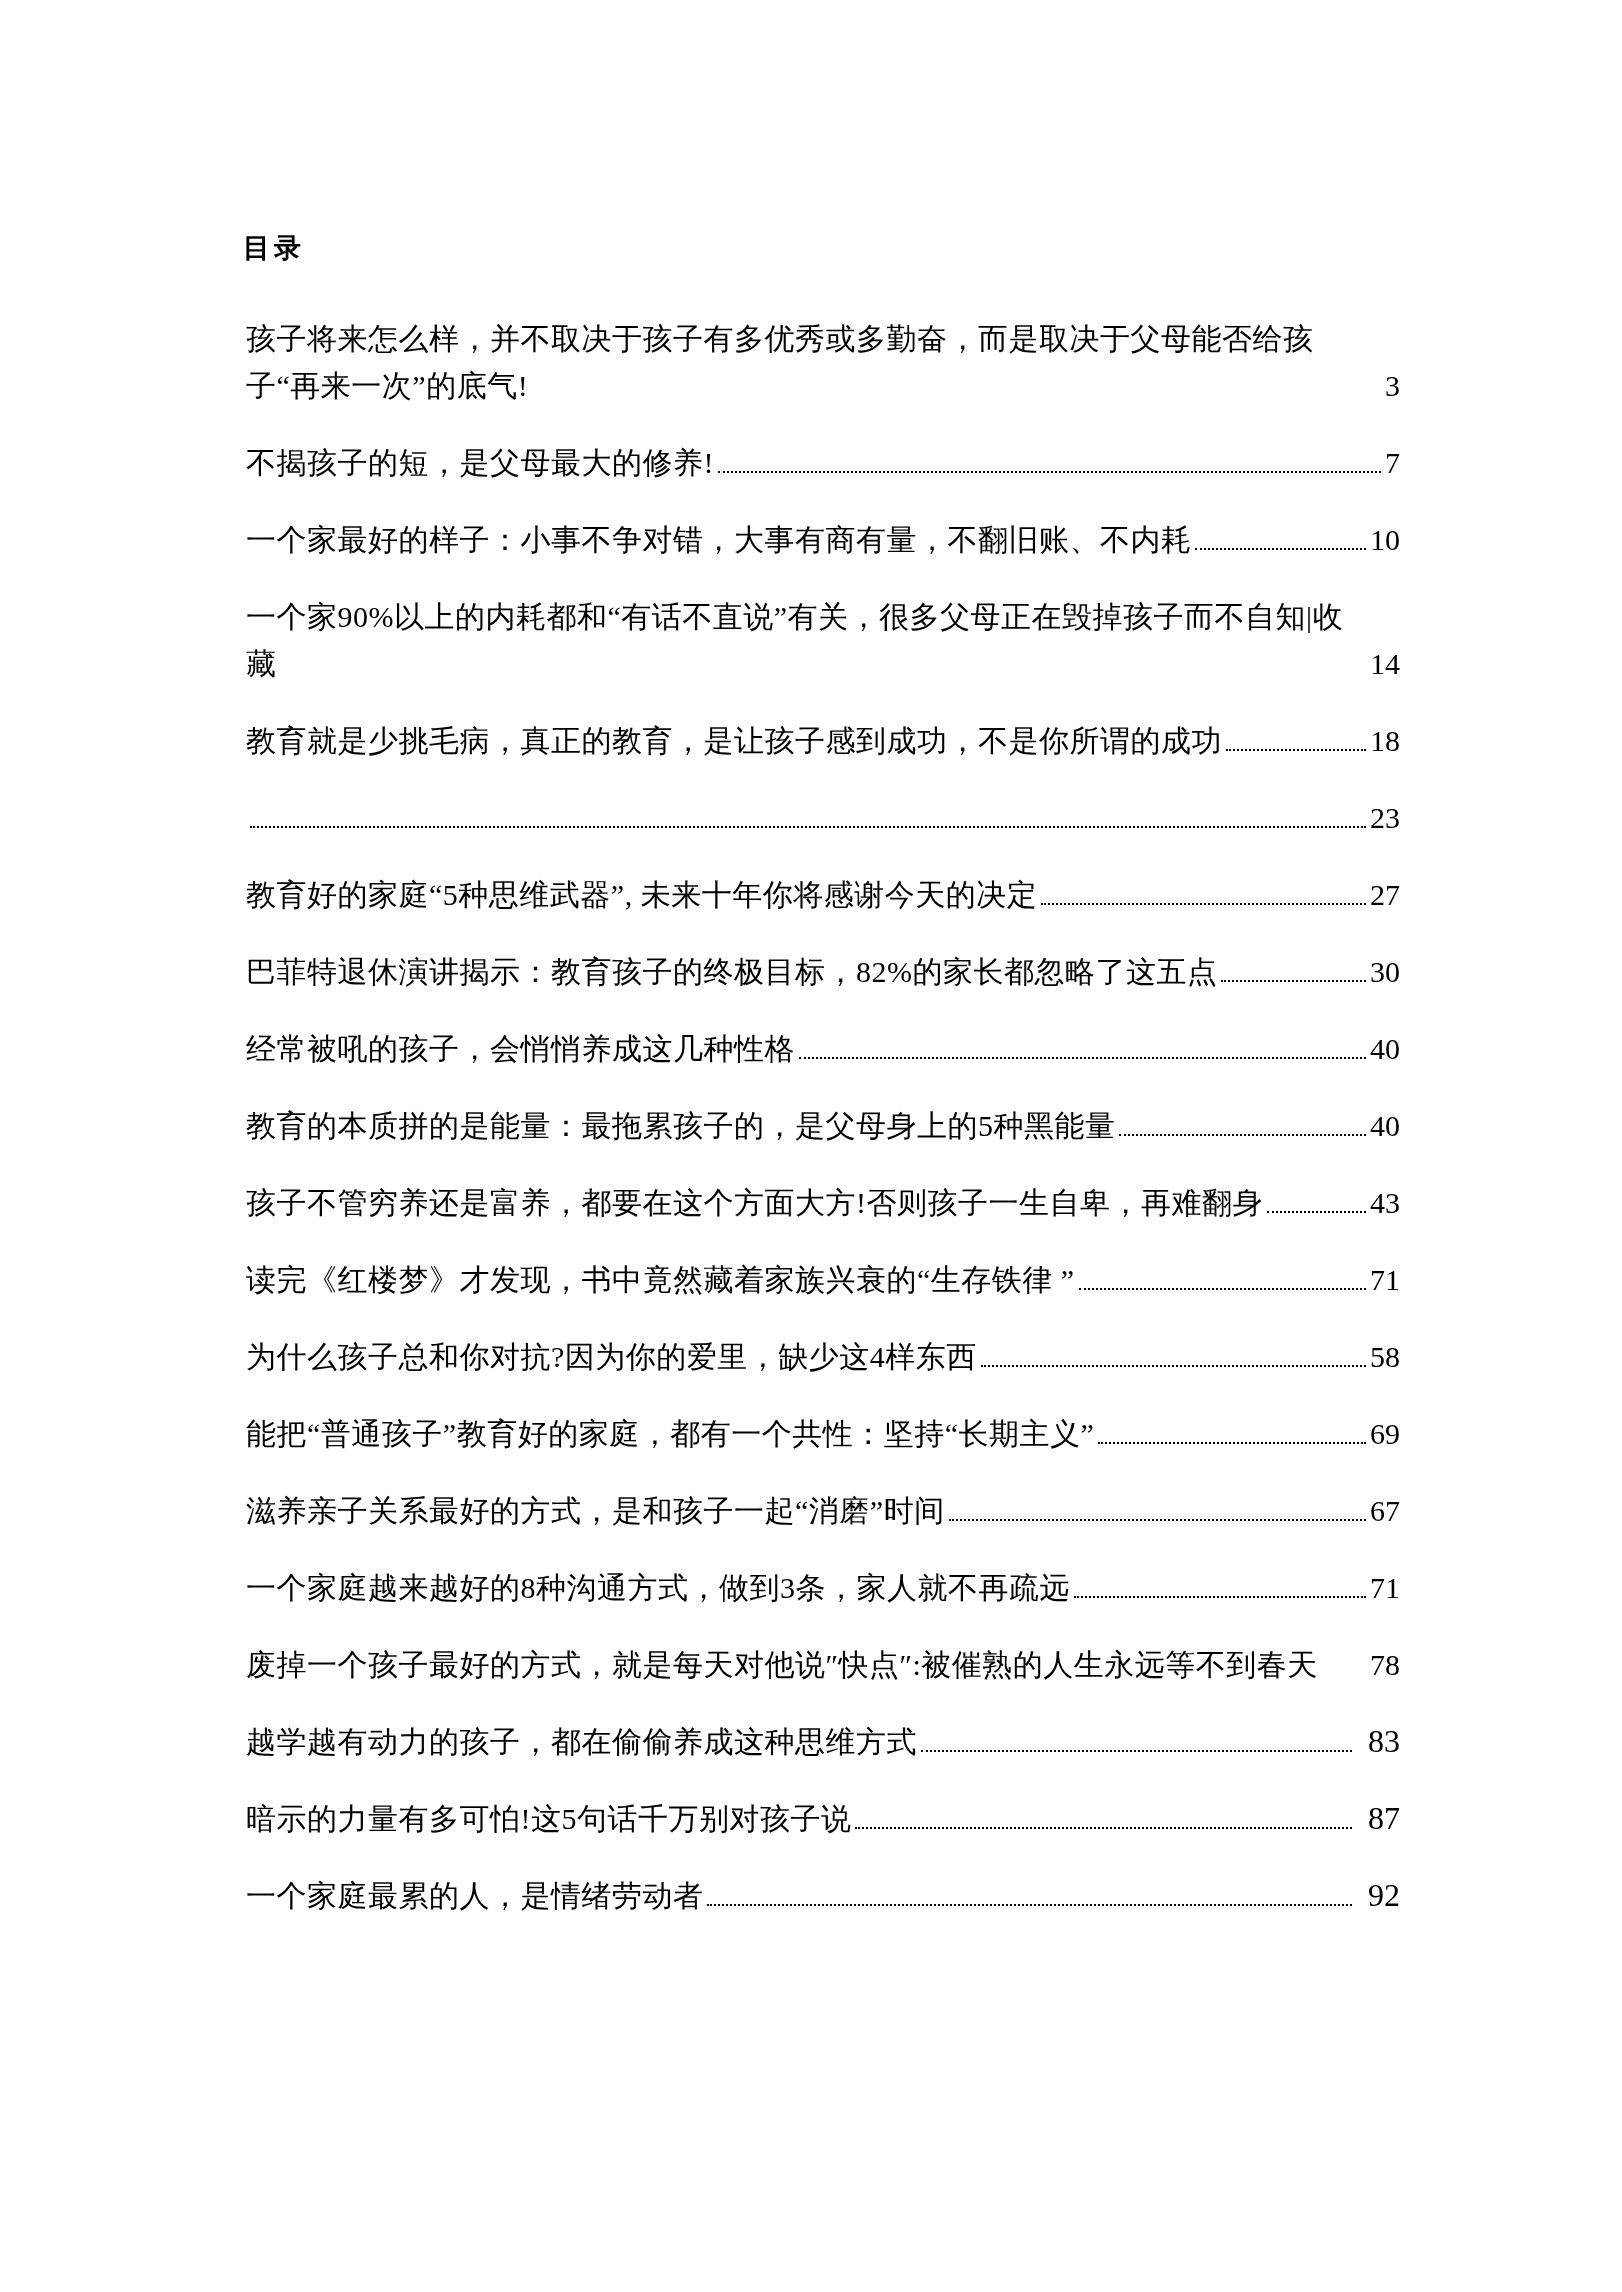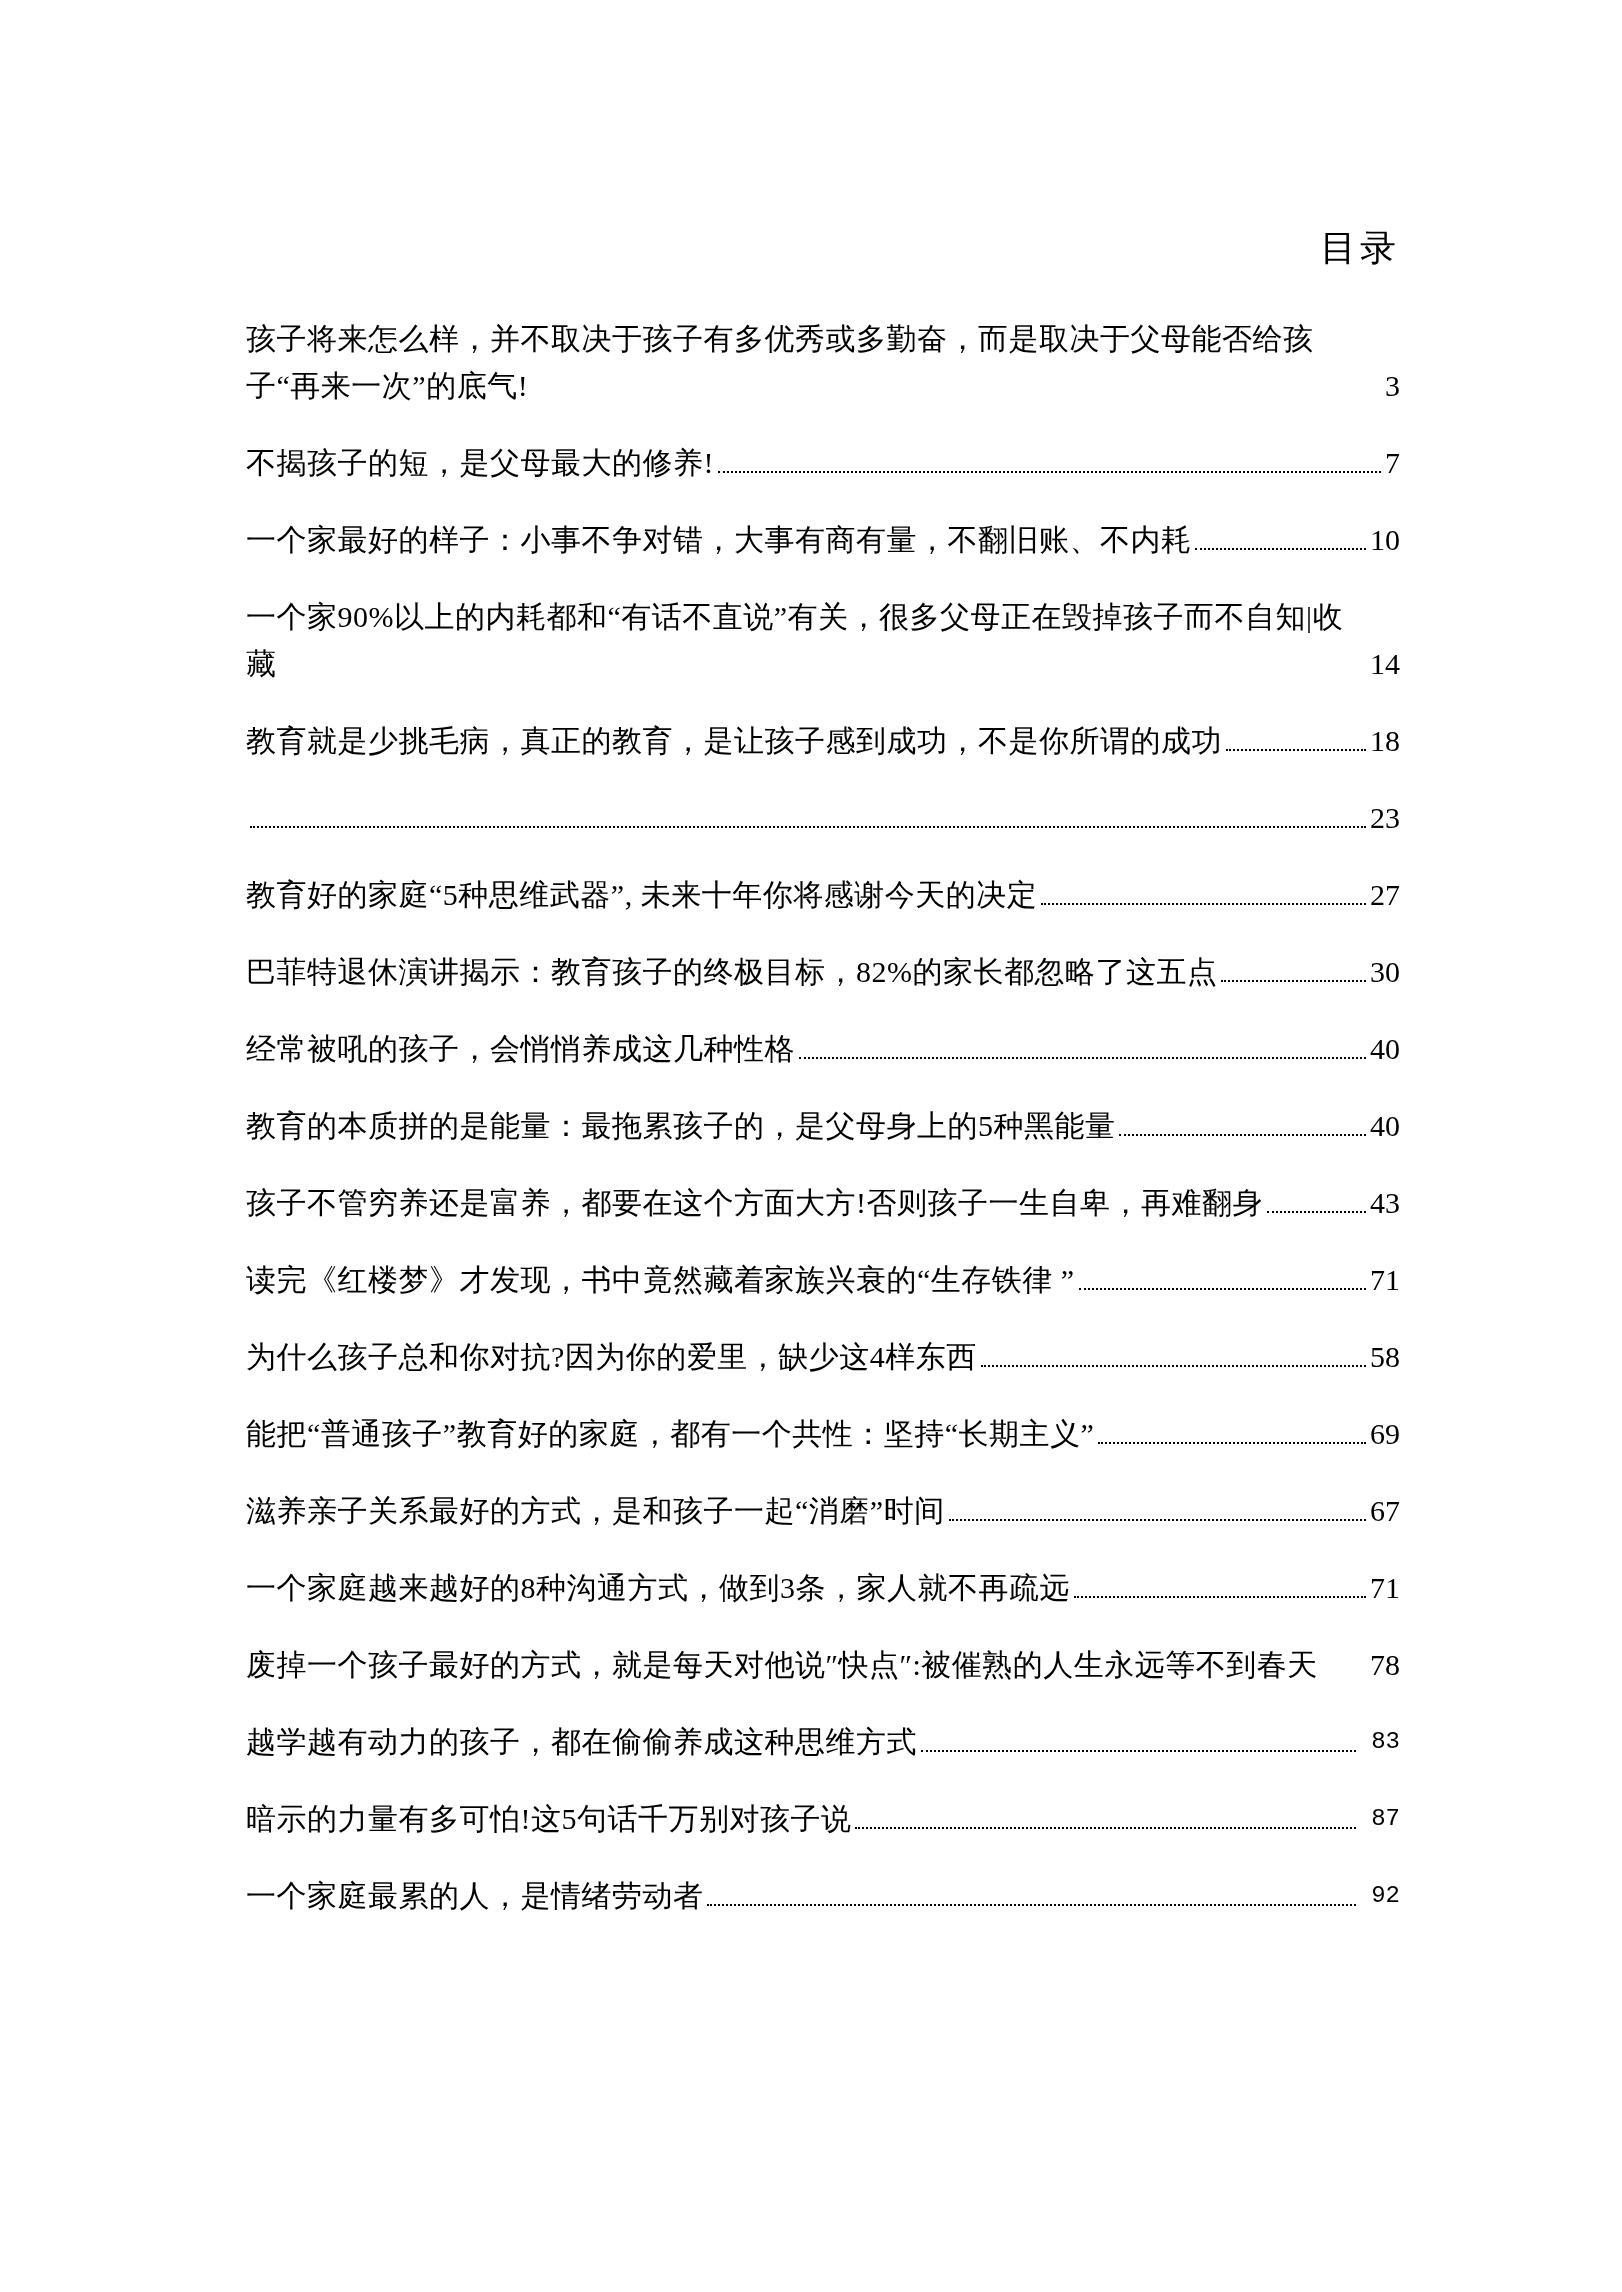--- a/index.html
+++ b/index.html
@@ -14,25 +14,25 @@
     color: #000000;
     font-family: "Liberation Serif", "DejaVu Serif", serif;
   }
   .page {
     box-sizing: border-box;
     width: 1622px;
     height: 2293px;
     padding: 225px 222px 0 243px;
   }
   .toc-title {
-    font-size: 36px;
-    font-weight: normal;
+    font-size: 27px;
+    font-weight: bold;
     line-height: 47px;
     letter-spacing: 3.9px;
-    text-align: right;
+    text-align: left;
     margin: 0 0 43px 0;
   }
   .toc-list {
     width: 100%;
   }
   .toc-entry {
     display: flex;
     align-items: flex-end;
     font-size: 30px;
     line-height: 47px;
@@ -54,22 +54,22 @@
     margin: 0 0 12.7px 0;
   }
   .toc-entry .pagenum {
     flex: 0 0 auto;
     white-space: nowrap;
   }
   .toc-entry.sans .leader {
     margin-right: 15.7px;
   }
   .toc-entry.sans .pagenum {
-    font-family: Liberation Mono, monospace;
-    font-size: 24px;
+    font-family: Liberation Serif, serif;
+    font-size: 32px;
     line-height: 47px;
   }
 </style>
 </head>
 <body>
 
 <div class="page">
   <h1 class="toc-title">目录</h1>
   <div class="toc-list">
       <div class="toc-entry">

